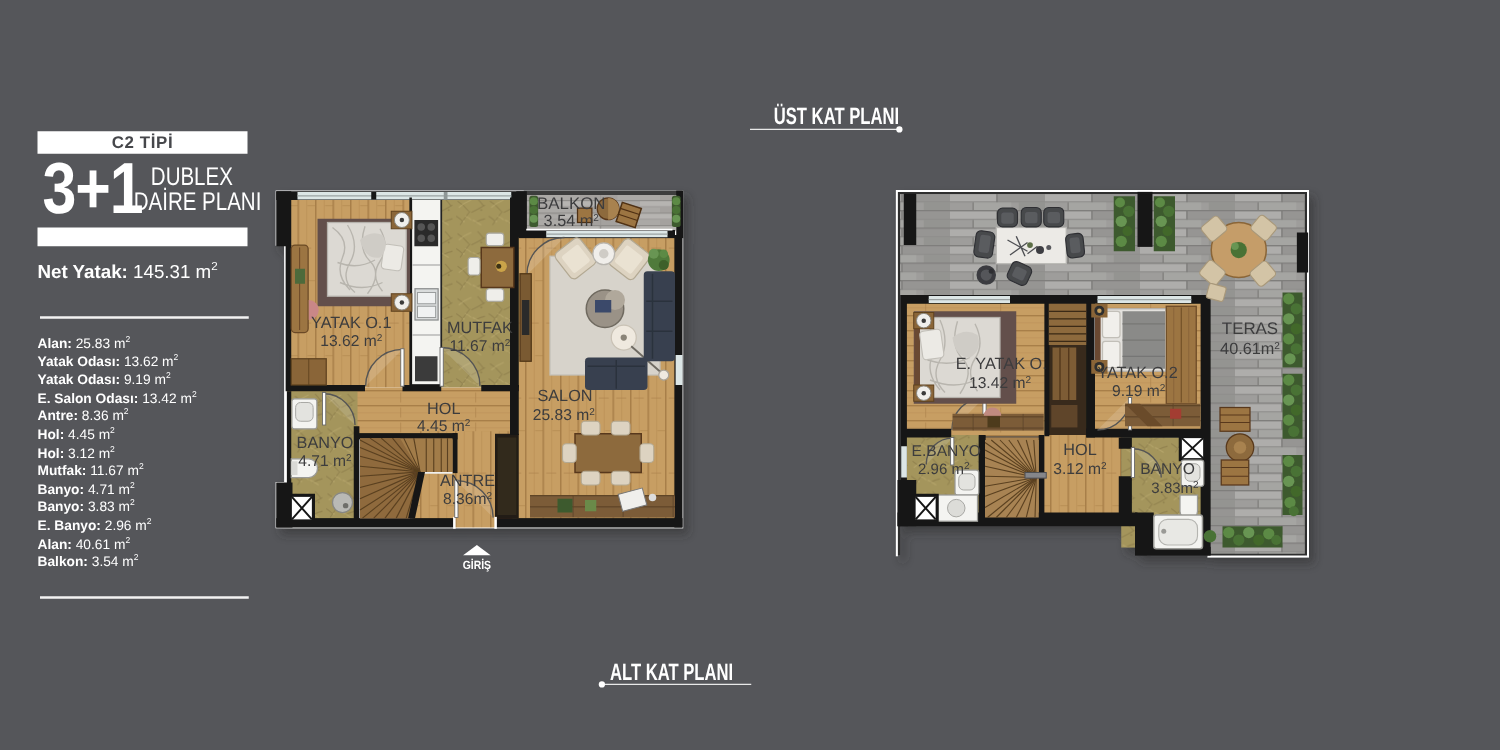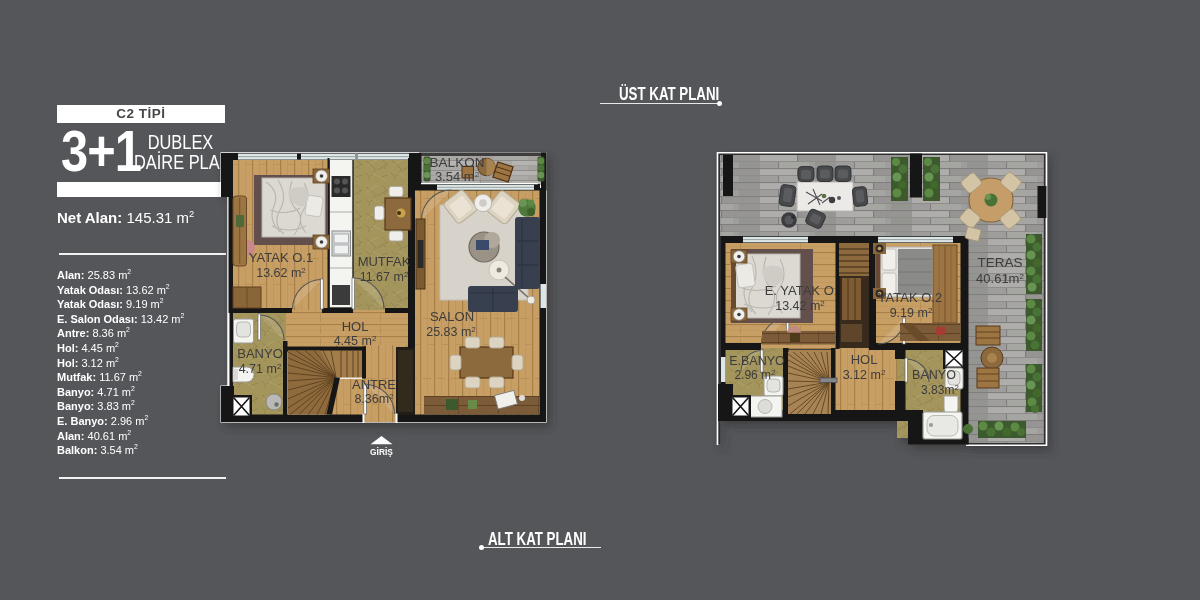--- a/index.html
+++ b/index.html
@@ -5,31 +5,31 @@
   html,body{margin:0;padding:0;}
   body{width:1200px;height:600px;overflow:hidden;background:#55565a;font-family:"Liberation Sans",sans-serif;}
   .page{position:relative;width:1200px;height:600px;background:#55565a;}
   .abs{position:absolute;}
   sup{font-size:62%;vertical-align:super;line-height:0;}
 </style>
 </head>
 <body>
 <div class="page">
 
-  <div class="abs" style="left:0;top:0;width:210px;height:512px;margin-left:27px;">
+  <div class="abs" style="left:0;top:0;width:210px;height:512px;">
 
     <div class="abs" style="left:30px;top:105px;width:168px;height:17.5px;background:#ffffff;color:#46474b;font-weight:bold;font-size:13.5px;text-align:center;line-height:18px;letter-spacing:0.5px;">C2 TİPİ</div>
 
     <div class="abs" style="left:34px;top:123px;width:90px;height:56px;color:#fff;font-weight:bold;font-size:58px;line-height:56px;letter-spacing:-1px;transform:scaleX(0.84);transform-origin:left top;">3+1</div>
 
     <div class="abs" style="left:107px;top:132px;width:190px;color:#fff;font-size:20.5px;line-height:20.3px;white-space:nowrap;transform:scaleX(0.80);transform-origin:left top;">&nbsp;&nbsp;&nbsp;DUBLEX<br>DAİRE PLANI</div>
 
     <div class="abs" style="left:30px;top:182px;width:168px;height:15px;background:#ffffff;"></div>
 
-    <div class="abs" style="left:30px;top:209px;width:180px;color:#fff;font-size:15px;line-height:18px;"><b>Net Alan:</b> 145.31 m<sup>2</sup></div>
+    <div class="abs" style="left:30px;top:209px;width:180px;color:#fff;font-size:15px;line-height:18px;"><b>Net Yatak:</b> 145.31 m<sup>2</sup></div>
 
 
     <div class="abs" style="left:32px;top:253px;width:167px;height:1.6px;background:#f2f2f2;"></div>
 
     <div class="abs" style="left:30px;top:268px;width:180px;color:#fff;font-size:11px;line-height:14.6px;">
       <div><b>Alan:</b> 25.83 m<sup>2</sup></div>
       <div><b>Yatak Odası:</b> 13.62 m<sup>2</sup></div>
       <div><b>Yatak Odası:</b> 9.19 m<sup>2</sup></div>
       <div><b>E. Salon Odası:</b> 13.42 m<sup>2</sup></div>
       <div><b>Antre:</b> 8.36 m<sup>2</sup></div>

